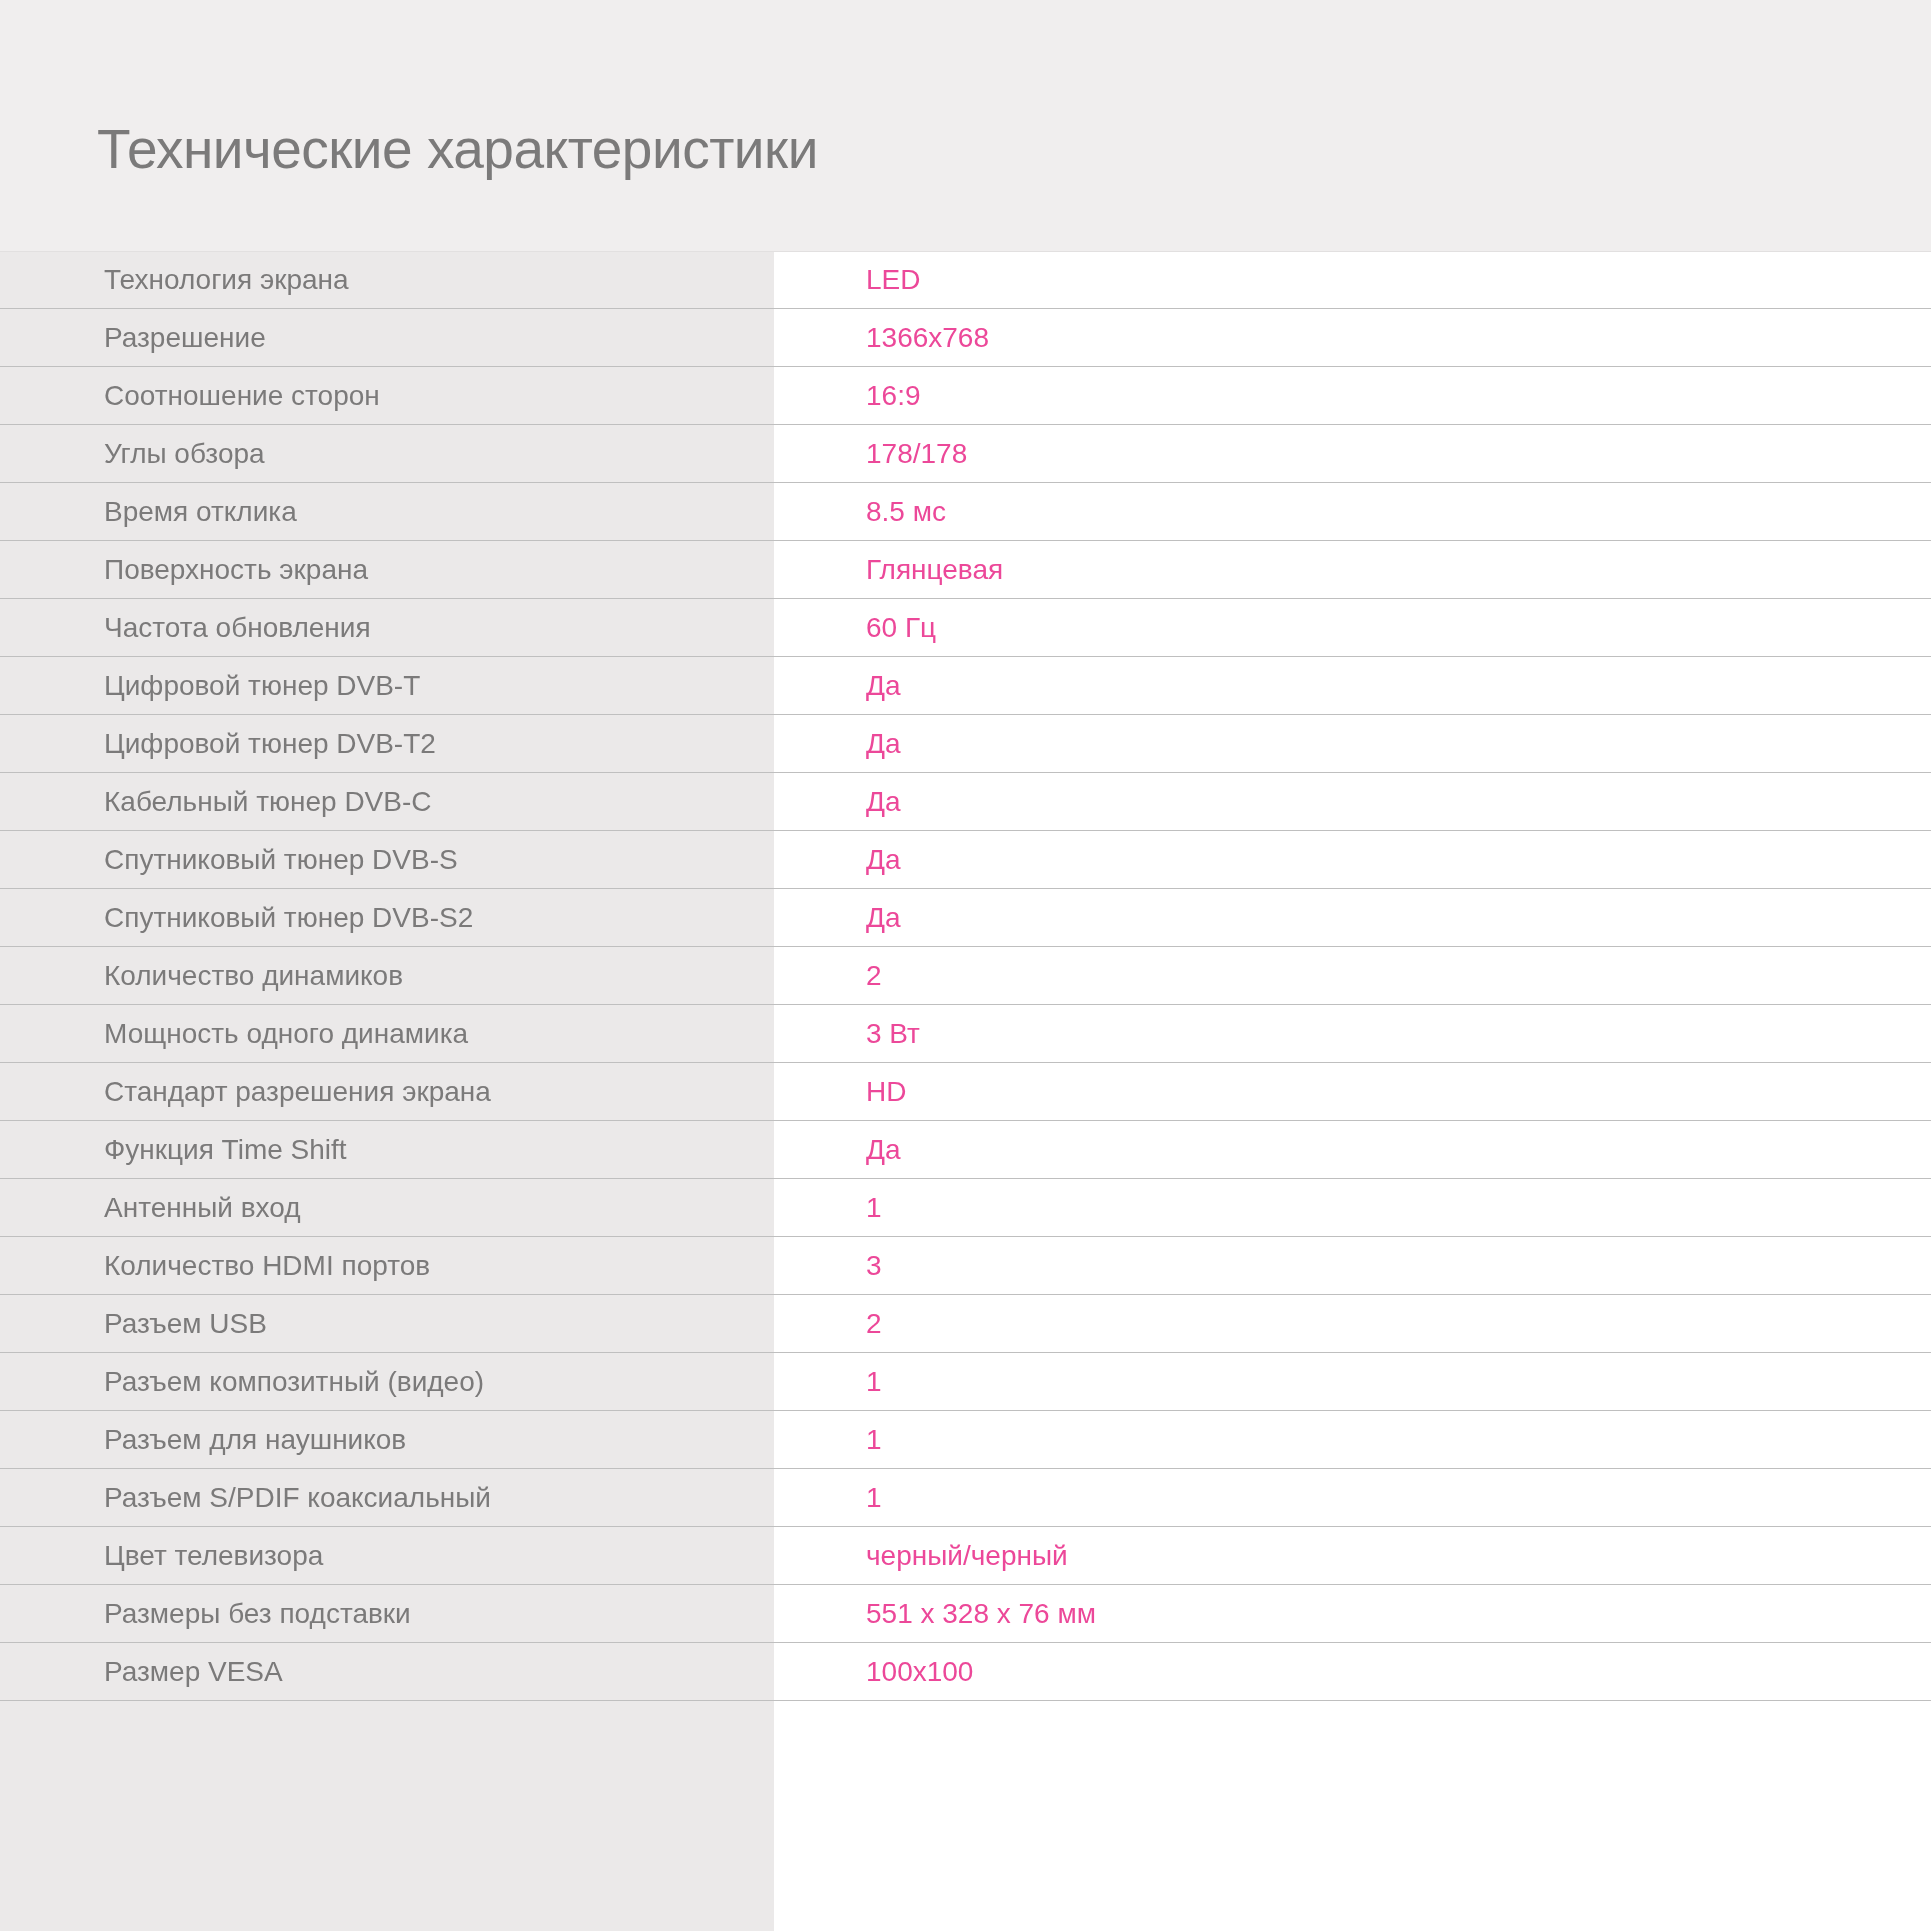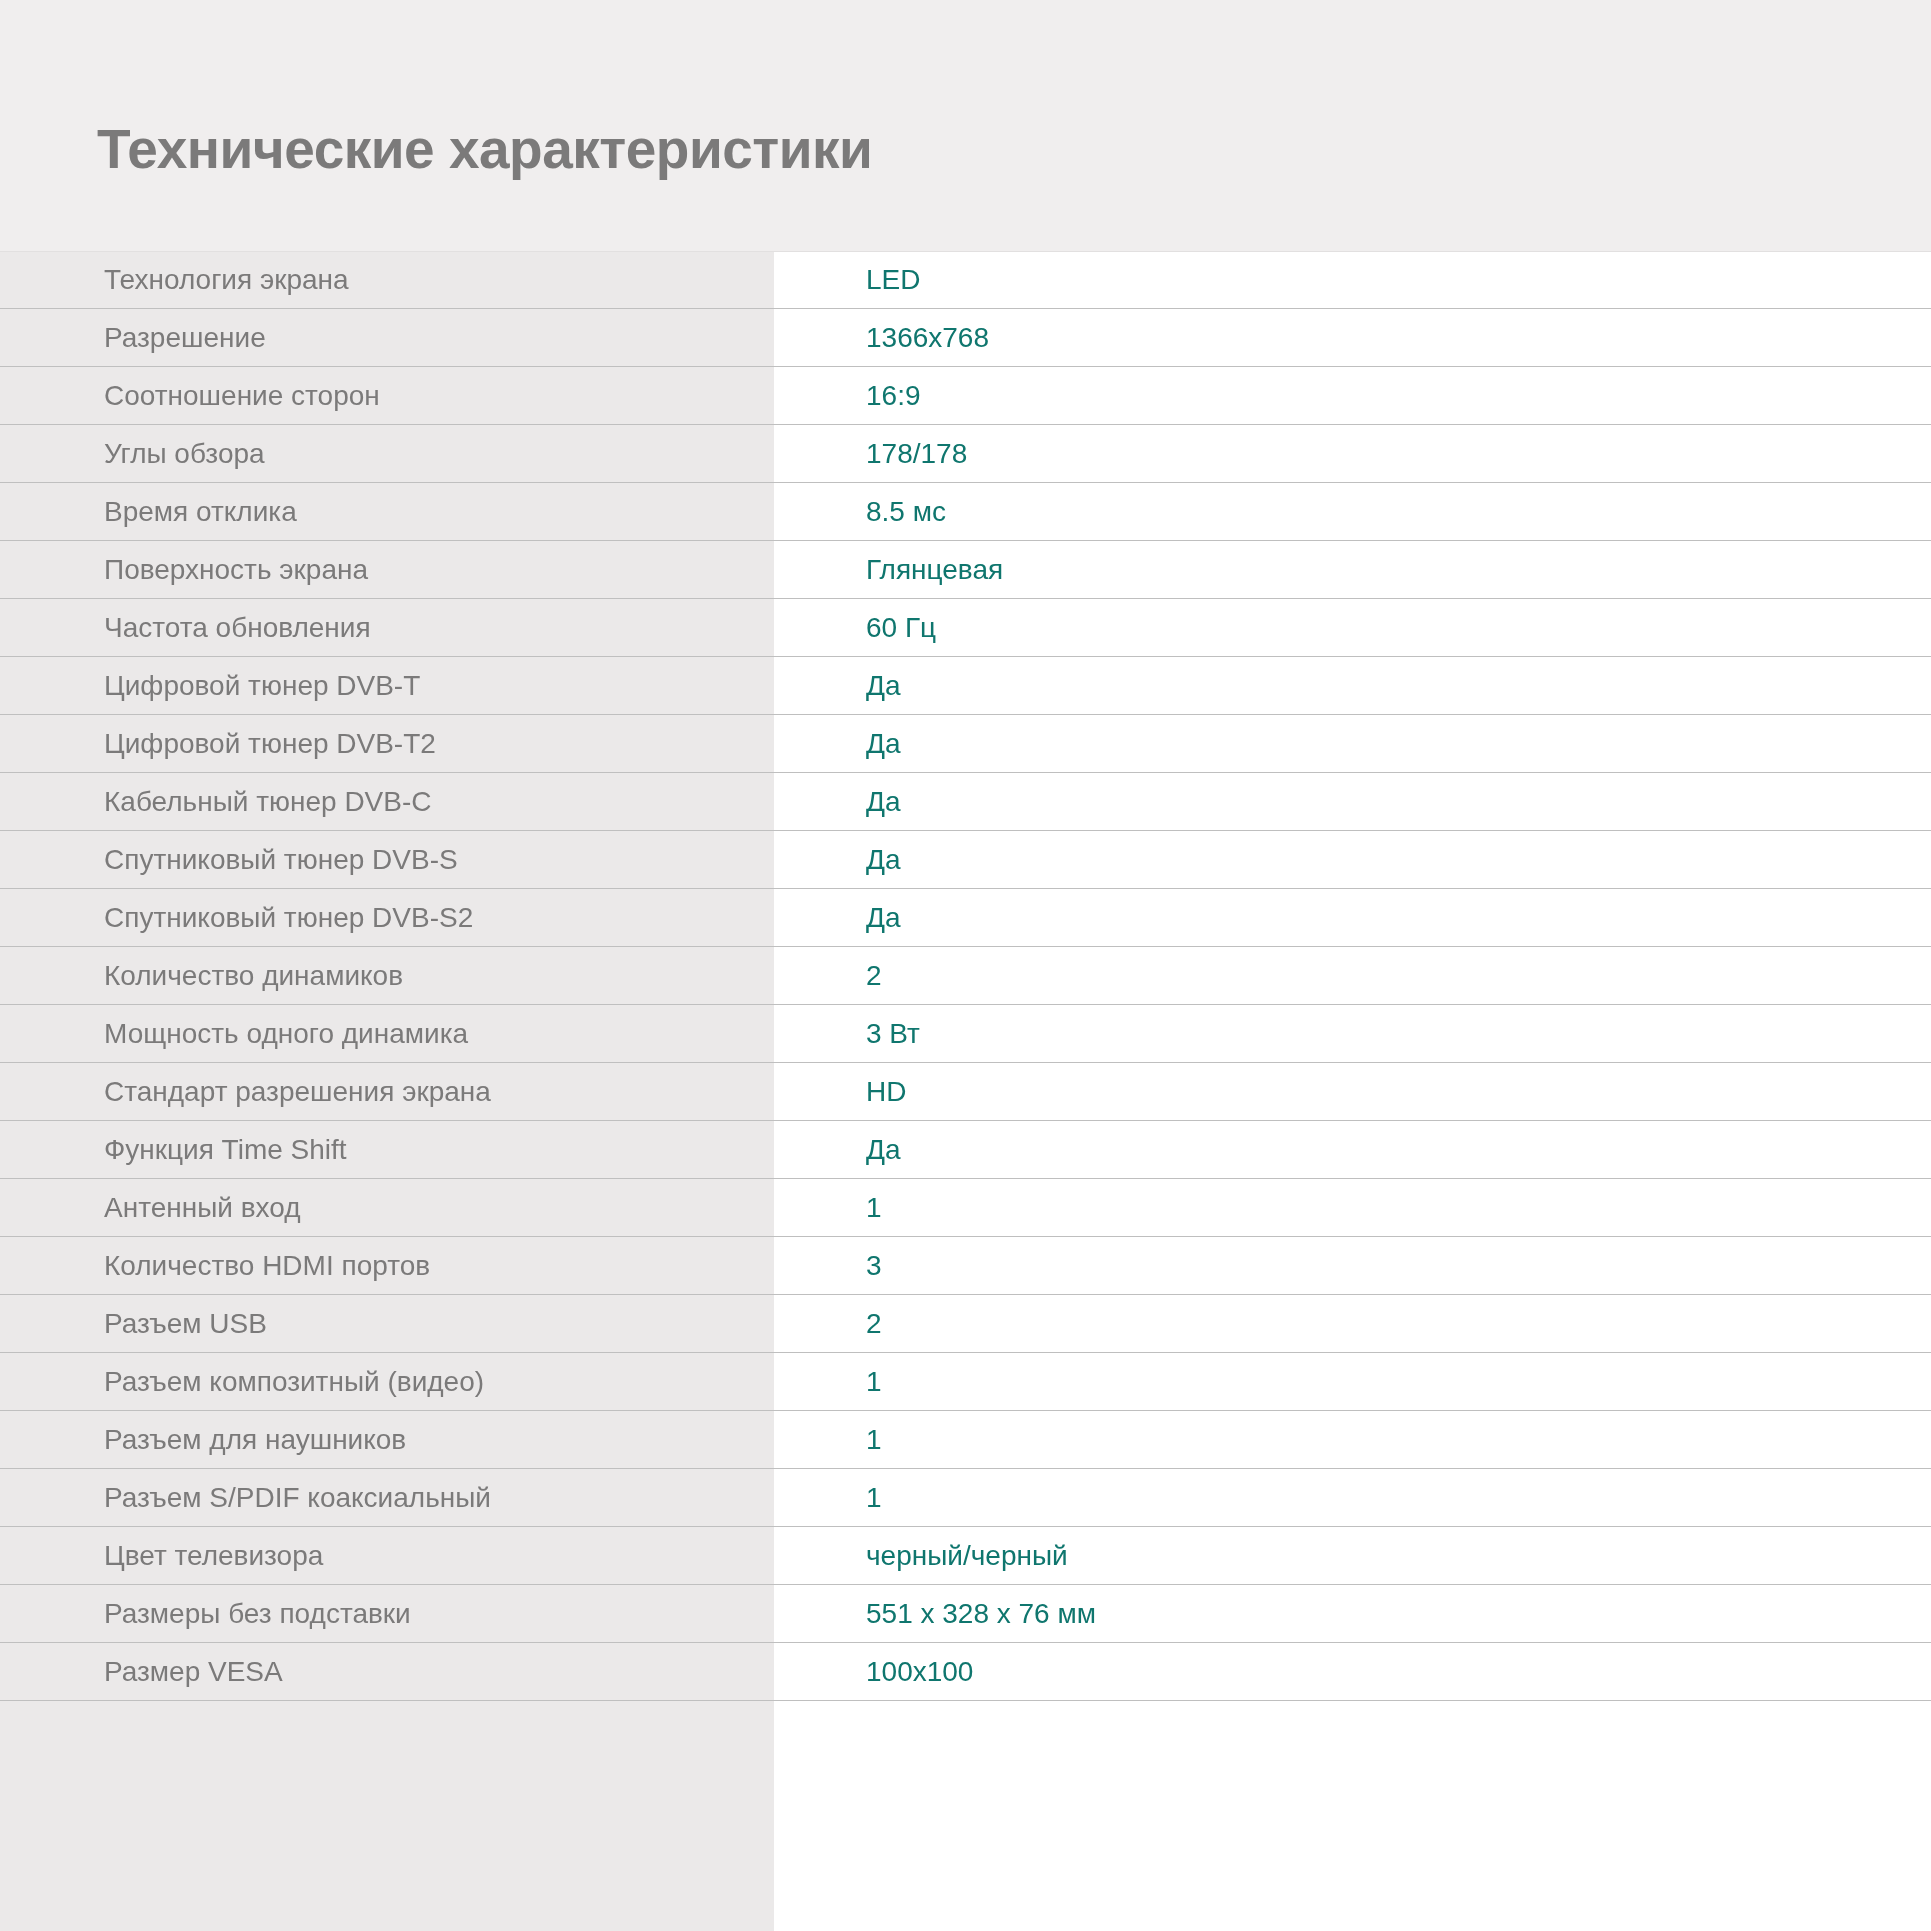--- a/index.html
+++ b/index.html
@@ -20,21 +20,21 @@
     height: 1931px;
     background: #f0eeee;
   }
 
   
   .title {
     position: absolute;
     left: 97px;
     top: 81px;
     font-size: 55px;
-    font-weight: bold;
+    font-weight: normal;
     color: #7b7a7a;
     letter-spacing: -0.5px;
     line-height: 1.15;
     white-space: nowrap;
   }
 
   
   .left-band {
     position: absolute;
     left: 0;
@@ -87,21 +87,21 @@
   }
 
   .cell-value {
     flex: 1;
     box-sizing: border-box;
     padding-left: 92px;
     background: #ffffff;
     display: flex;
     align-items: center;
     font-size: 28px;
-    color: #0f766e;
+    color: #ec4899;
     white-space: nowrap;
   }
 </style>
 </head>
 <body>
 
 <div class="page">
 
   <h1 class="title">Технические характеристики</h1>
 

